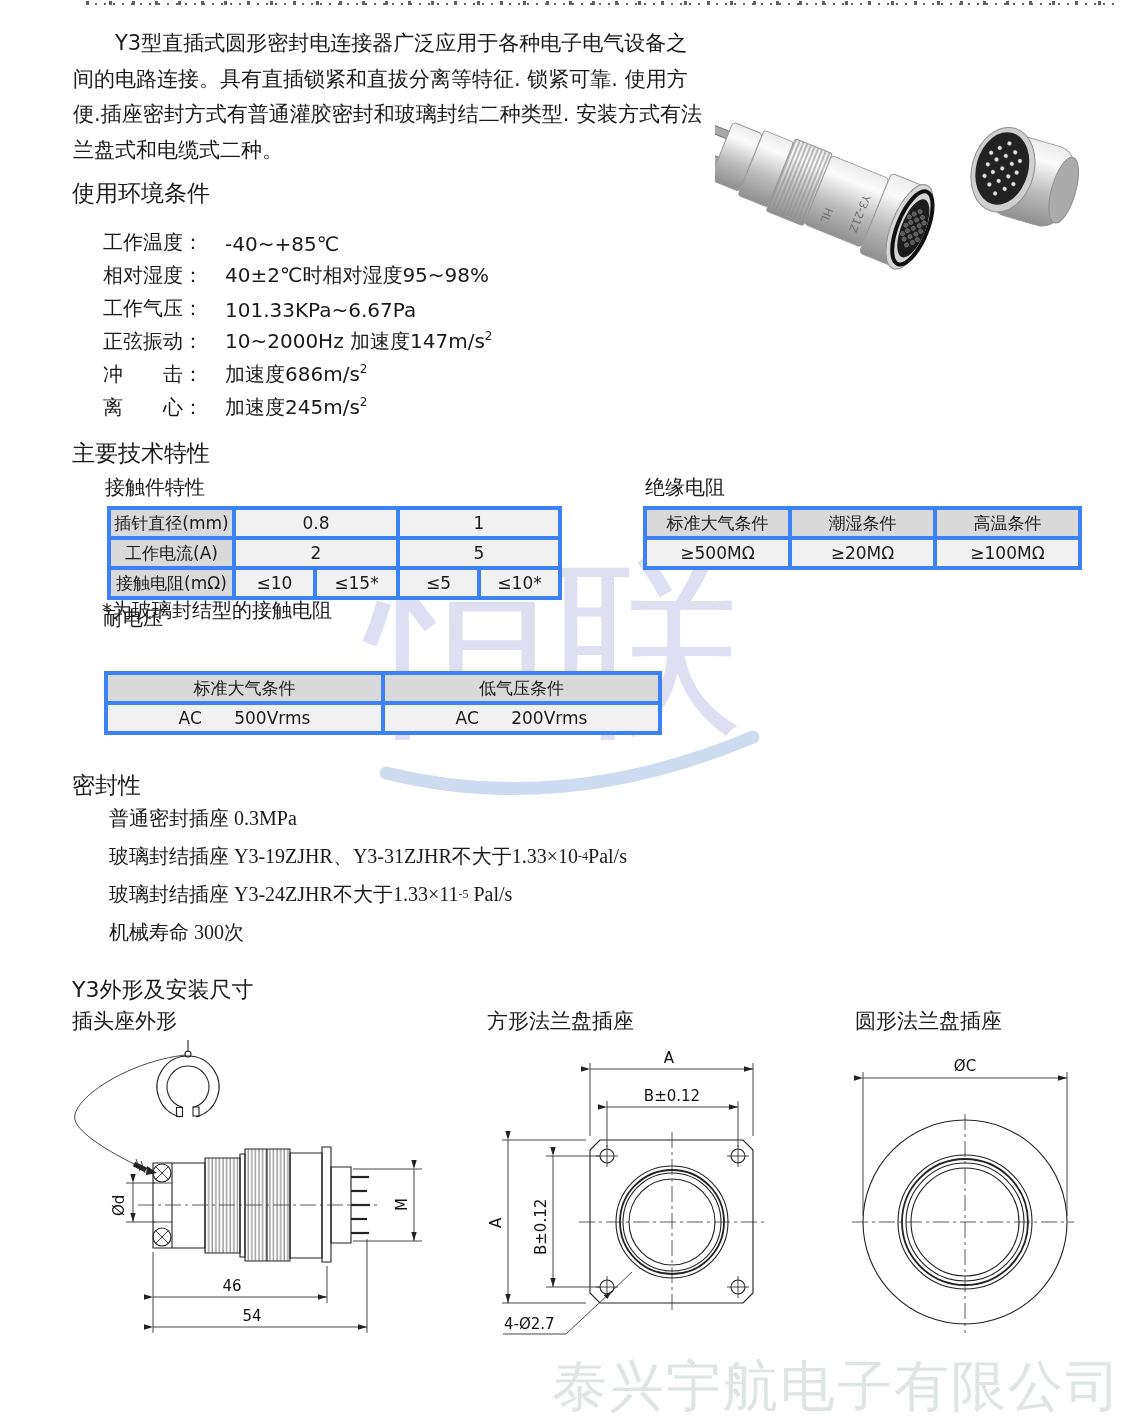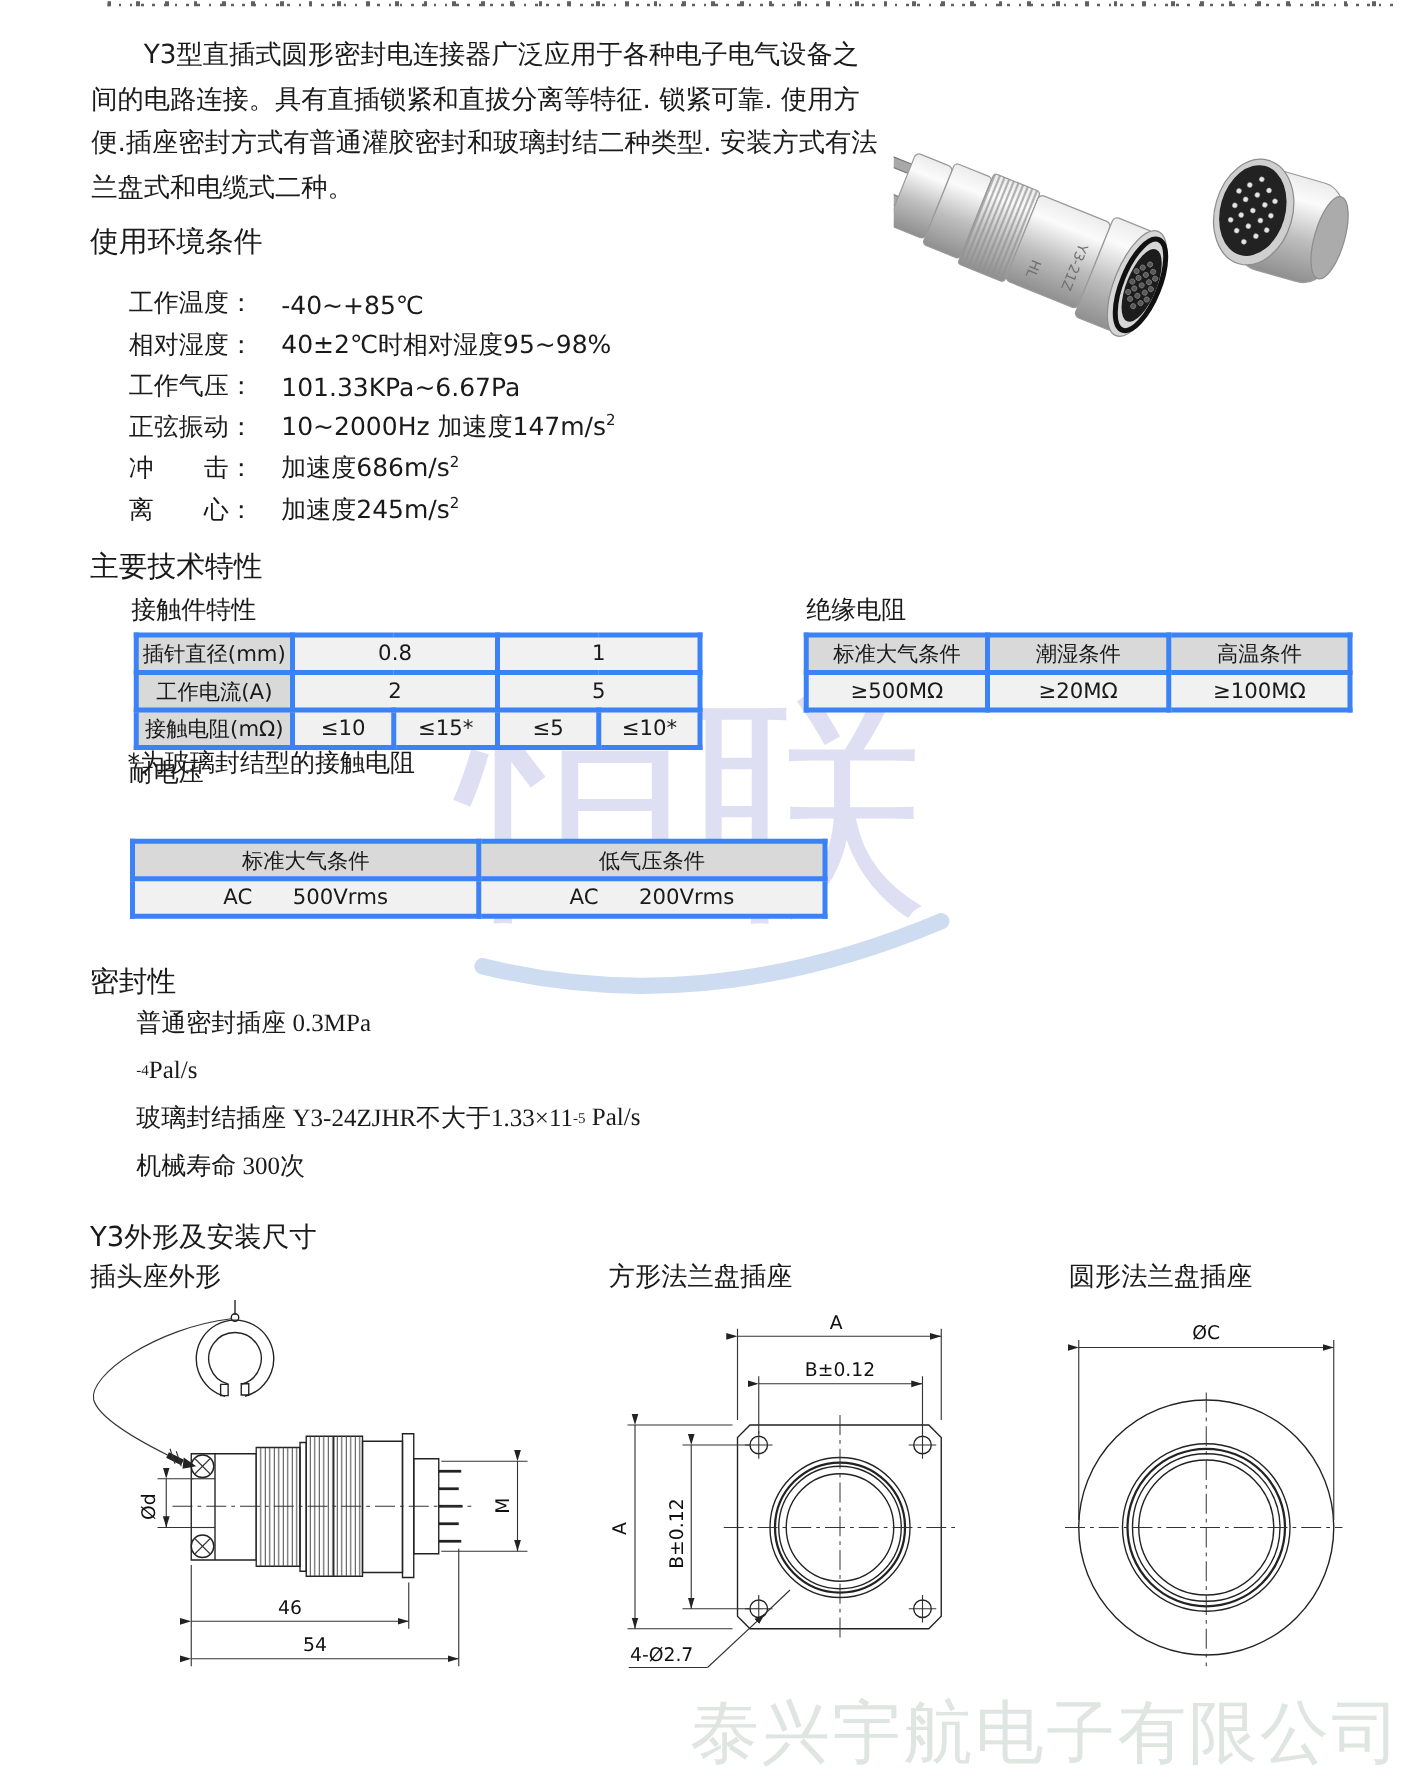--- a/index.html
+++ b/index.html
@@ -274,21 +274,21 @@
     <tr>
       <td>AC      500Vrms</td>
       <td>AC      200Vrms</td>
     </tr>
   </tbody>
     </table>
 
   <h2 class="h h-seal">密封性</h2>
   <div class="seal-lines">
     <div class="seal-line"><span>普通密封插座 0.3MPa</span><sup></sup><span></span></div>
-    <div class="seal-line"><sup>-4</sup><span>Pal/s</span></div>
+    <div class="seal-line"><span>玻璃封结插座 Y3-19ZJHR、Y3-31ZJHR不大于1.33×10</span><sup>-4</sup><span>Pal/s</span></div>
     <div class="seal-line"><span>玻璃封结插座 Y3-24ZJHR不大于1.33×11</span><sup>-5</sup><span> Pal/s</span></div>
     <div class="seal-line"><span>机械寿命 300次</span><sup></sup><span></span></div>
   </div>
 
   <h2 class="h h-outline">Y3外形及安装尺寸</h2>
   <div class="draw-label dl-plug">插头座外形</div>
   <div class="draw-label dl-square">方形法兰盘插座</div>
   <div class="draw-label dl-round">圆形法兰盘插座</div>
 
   <svg class="drw drw-plug" width="400" height="320" viewBox="0 0 400 320">

